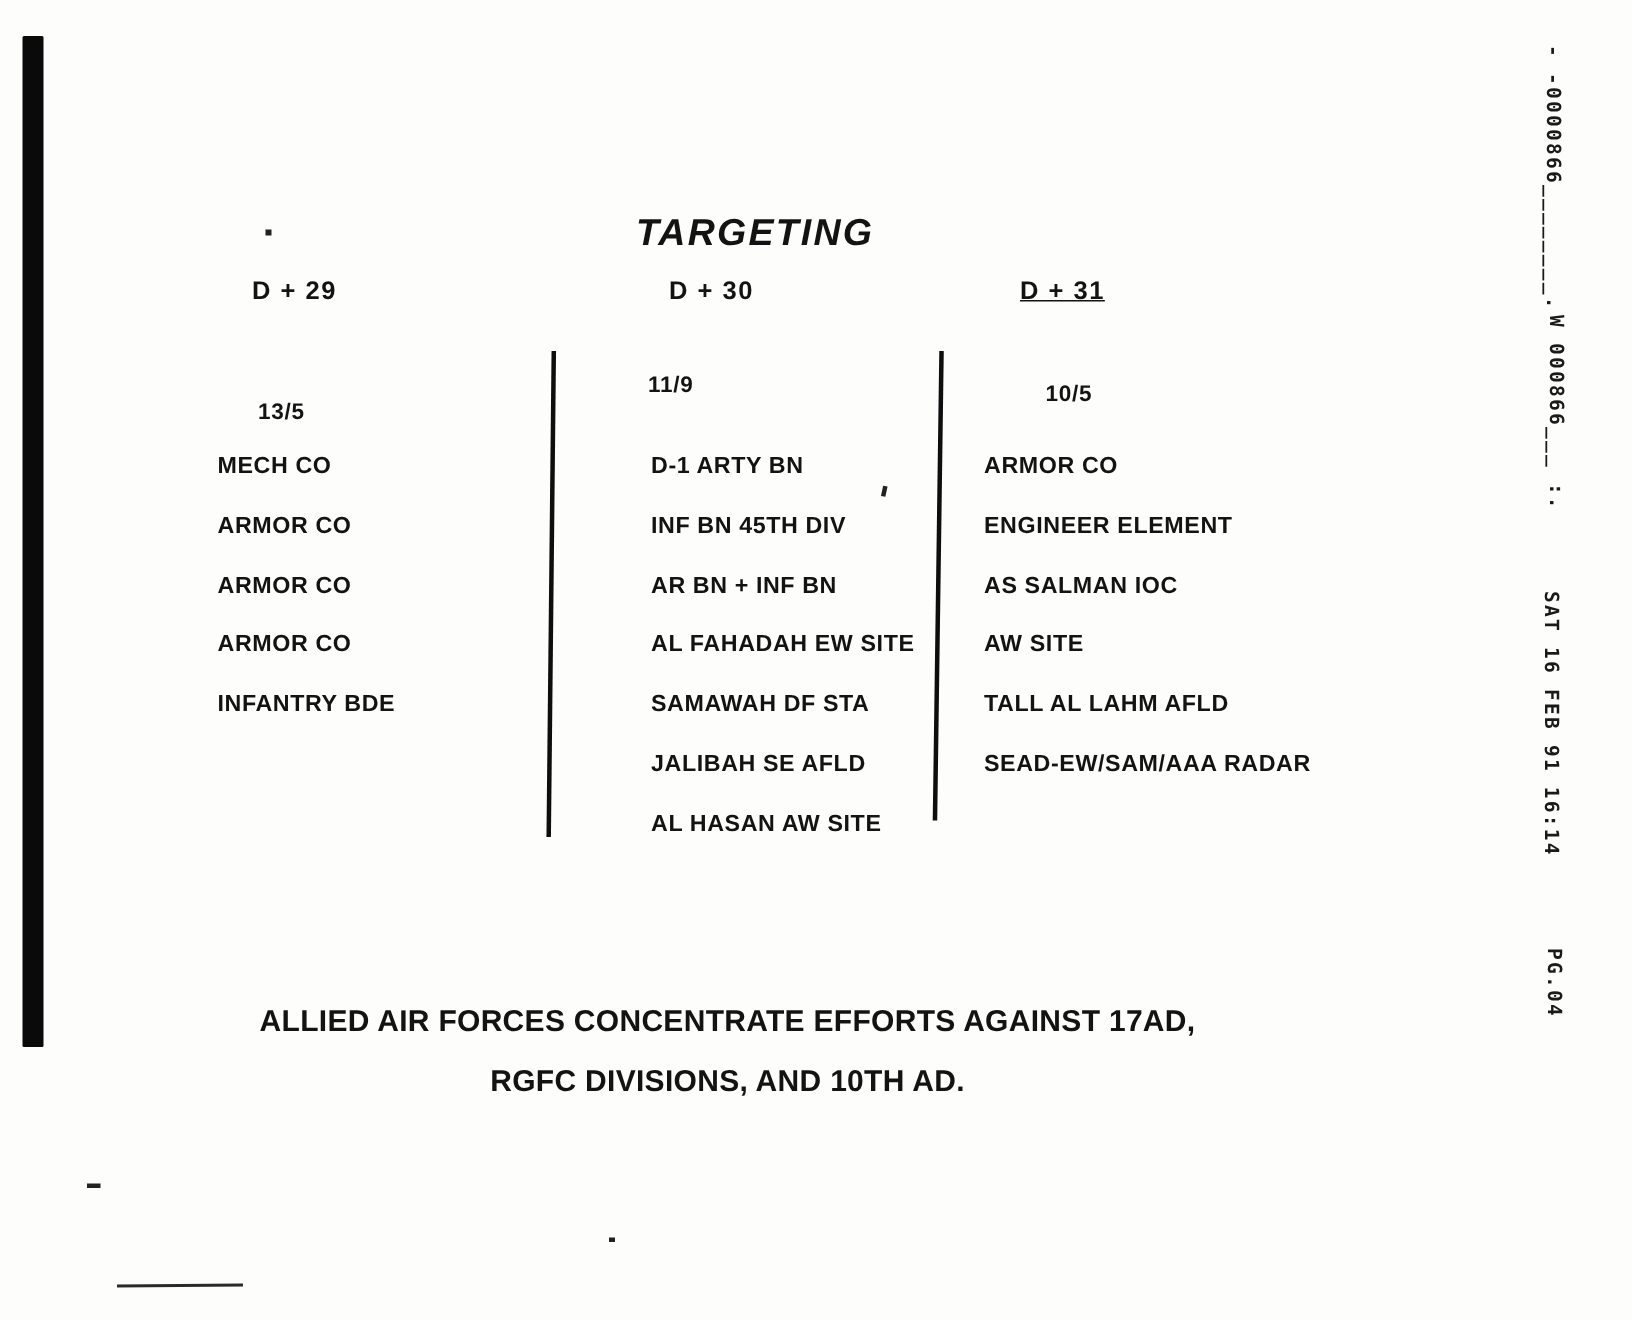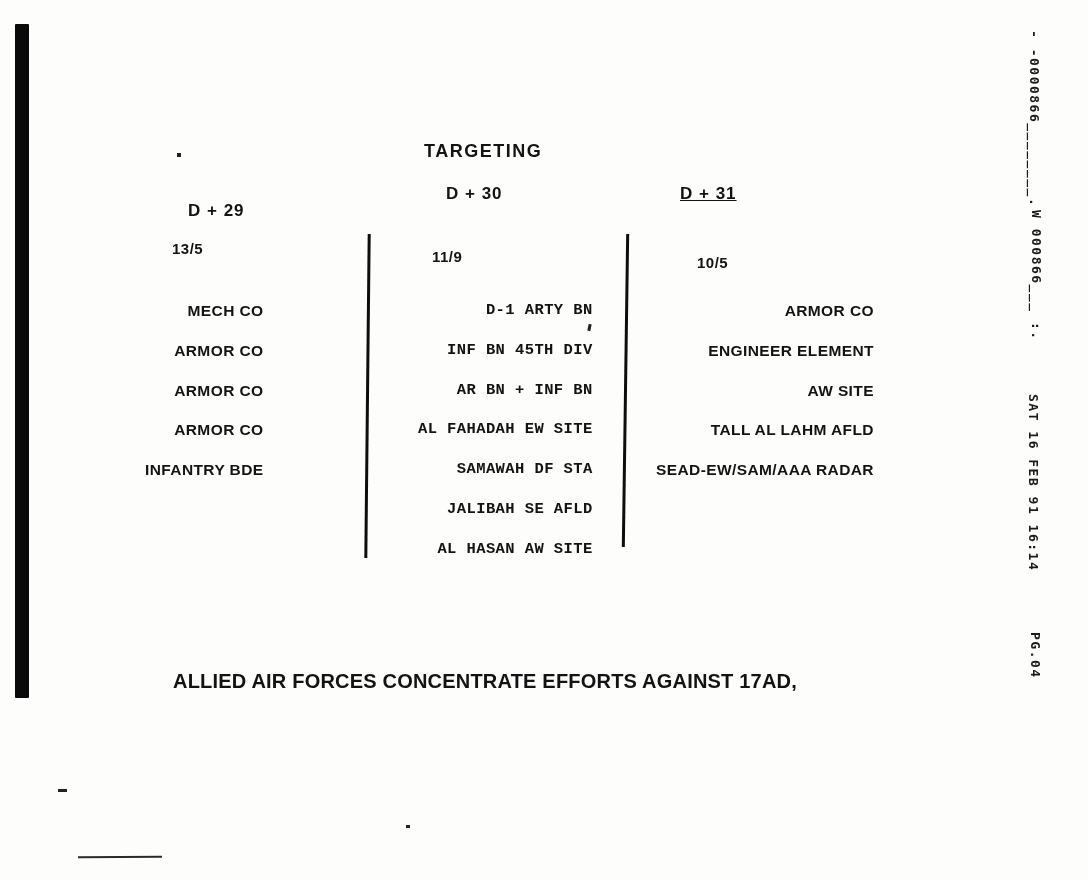--- a/index.html
+++ b/index.html
@@ -27,57 +27,57 @@
     width: 14px;
     height: 674px;
     background: #0a0a0a;
     border-radius: 1px;
   }
   
   .title {
     position: absolute;
     left: 424px;
     top: 141px;
-    font-size: 18px;
+    font-size: 25px;
     font-weight: bold;
     letter-spacing: 1.5px;
     white-space: nowrap;
+    font-style: italic;
   }
   
   .day {
     position: absolute;
     top: 184px;
     font-size: 17px;
     font-weight: bold;
     letter-spacing: 1px;
     white-space: nowrap;
   }
-  .day-0 { left: 188px; margin-top: 17px; }
+  .day-0 { left: 168px; }
   .day-1 { left: 446px; }
   .day-2 { left: 680px; text-decoration: underline; }
   
   .stat {
     position: absolute;
     font-size: 15px;
     font-weight: bold;
     letter-spacing: 0.5px;
     white-space: nowrap;
   }
-  .stat-0 { left: 172px; top: 240px; }
+  .stat-0 { left: 172px; top: 266px; }
   .stat-1 { left: 432px; top: 248px; }
   .stat-2 { left: 697px; top: 254px; }
   
   .items {
     position: absolute;
     top: 291px;
     white-space: nowrap;
-    text-align: right;
   }
   .items-0 { left: 145px; }
-  .items-1 { left: 418px; font-family: Liberation Mono, monospace; }
+  .items-1 { left: 434px; }
   .items-2 { left: 656px; }
   .items .item {
     height: 39.8px;
     line-height: 39.8px;
     font-size: 15.5px;
     font-weight: bold;
     letter-spacing: 0.4px;
   }
   
   .divider {
@@ -171,27 +171,29 @@
       <div class="item">INF BN 45TH DIV</div>
       <div class="item">AR BN + INF BN</div>
       <div class="item">AL FAHADAH EW SITE</div>
       <div class="item">SAMAWAH DF STA</div>
       <div class="item">JALIBAH SE AFLD</div>
       <div class="item">AL HASAN AW SITE</div>
     </div>
   <div class="items items-2">
       <div class="item">ARMOR CO</div>
       <div class="item">ENGINEER ELEMENT</div>
+      <div class="item">AS SALMAN IOC</div>
       <div class="item">AW SITE</div>
       <div class="item">TALL AL LAHM AFLD</div>
       <div class="item">SEAD-EW/SAM/AAA RADAR</div>
     </div>
 
   <div class="caption">
     <div class="line">ALLIED AIR FORCES CONCENTRATE EFFORTS AGAINST 17AD,</div>
+    <div class="line">RGFC DIVISIONS, AND 10TH AD.</div>
   </div>
 
   <div class="fax fax-stamp-top">- -0000866________.</div>
   <div class="fax fax-stamp-mid">W 000866___ :.</div>
   <div class="fax fax-datetime">SAT 16 FEB 91 16:14</div>
   <div class="fax fax-page">PG.04</div>
 
   <div class="artifact dot-1"></div>
   <div class="artifact tick-1"></div>
   <div class="artifact dash-1"></div>

